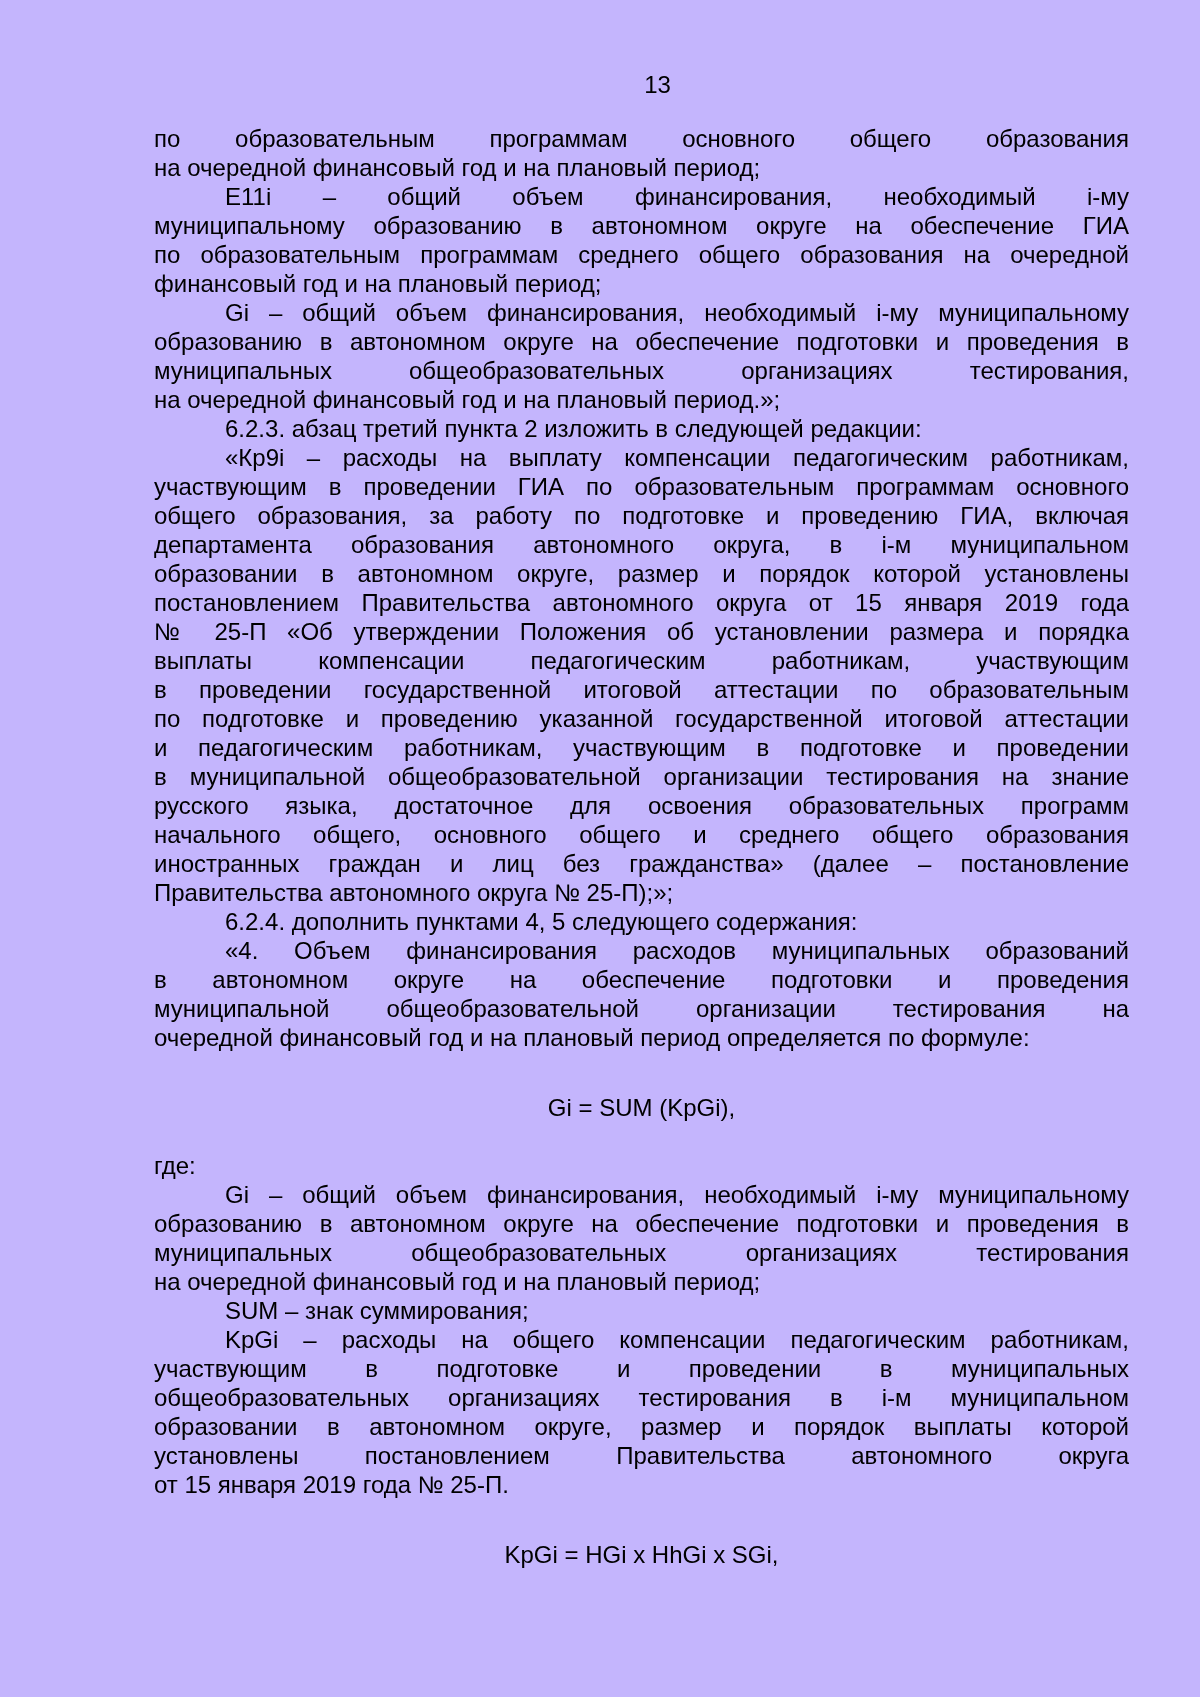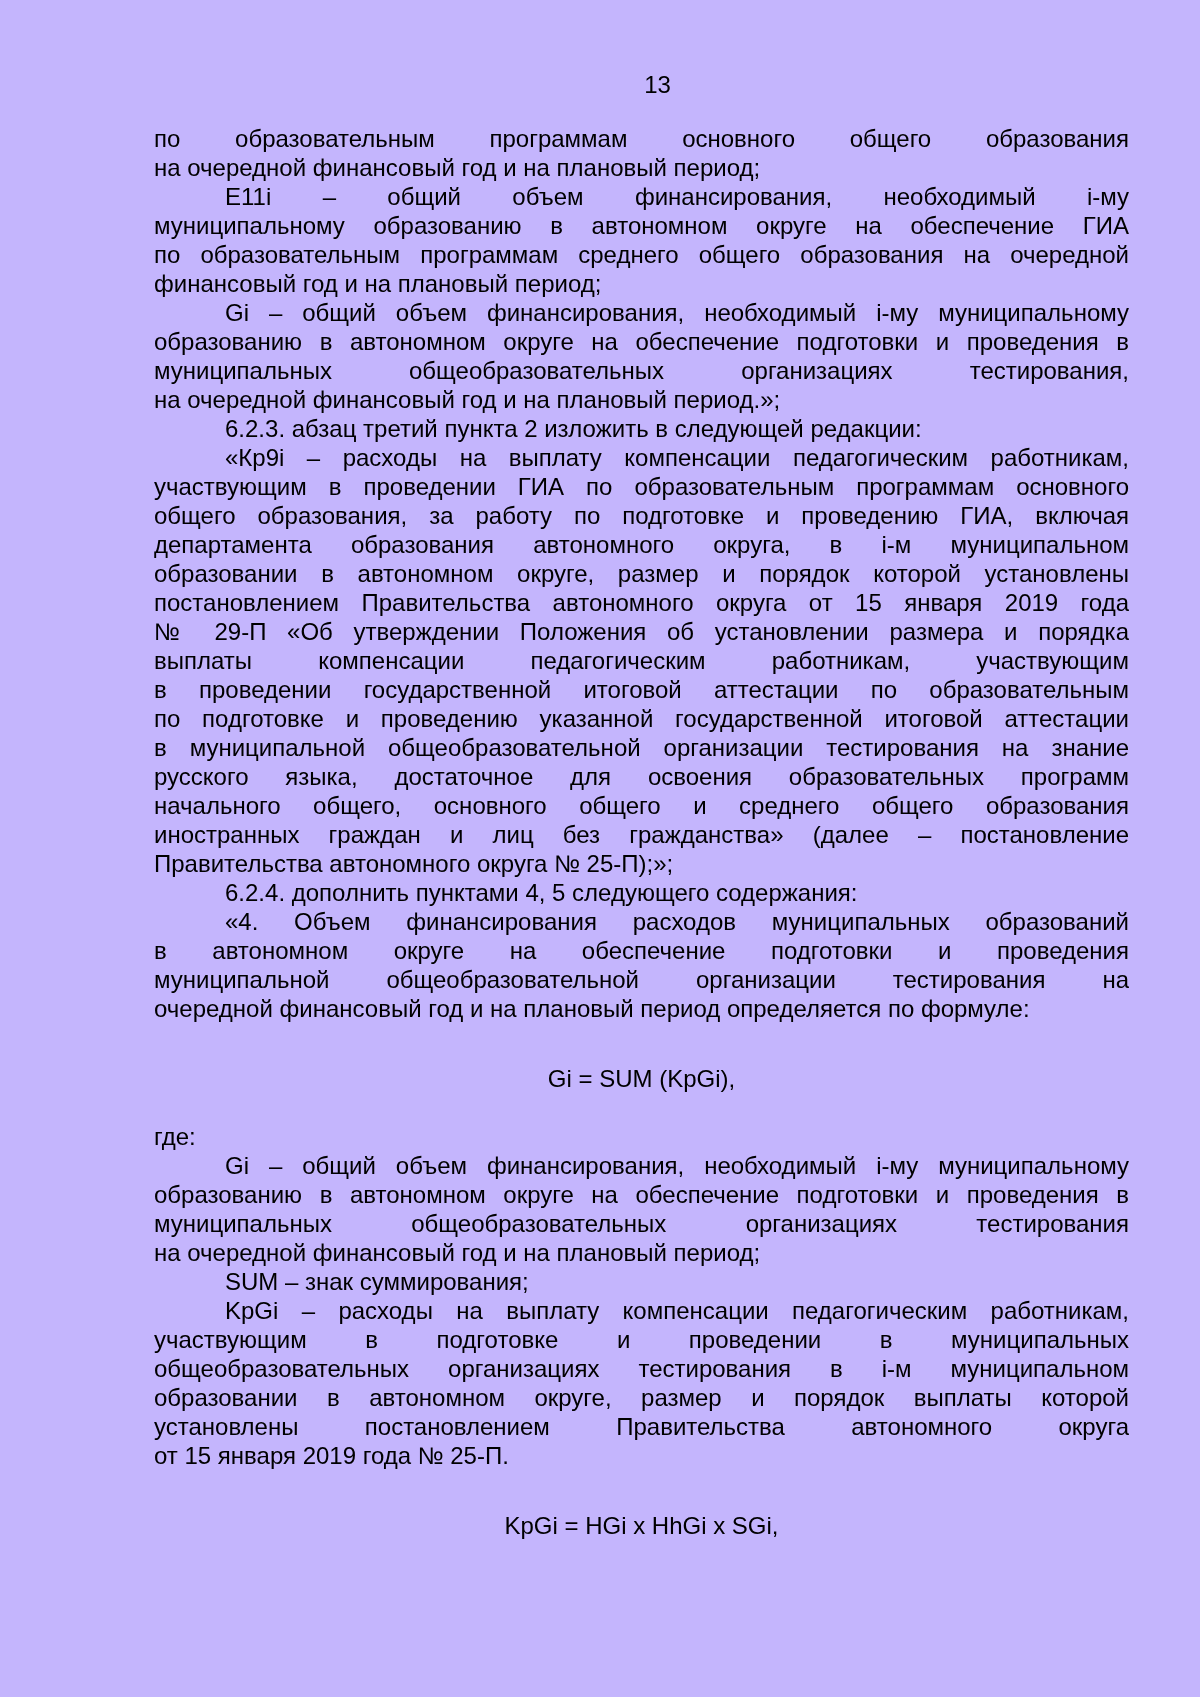--- a/index.html
+++ b/index.html
@@ -60,44 +60,45 @@
       <div class="ln a-justify">образованию в автономном округе на обеспечение подготовки и проведения в</div>
       <div class="ln a-justify">муниципальных общеобразовательных организациях тестирования,</div>
       <div class="ln a-left">на очередной финансовый год и на плановый период.»;</div>
       <div class="ln a-left indent">6.2.3. абзац третий пункта 2 изложить в следующей редакции:</div>
       <div class="ln a-justify indent">«Кр9i – расходы на выплату компенсации педагогическим работникам,</div>
       <div class="ln a-justify">участвующим в проведении ГИА по образовательным программам основного</div>
       <div class="ln a-justify">общего образования, за работу по подготовке и проведению ГИА, включая</div>
       <div class="ln a-justify">департамента образования автономного округа, в i-м муниципальном</div>
       <div class="ln a-justify">образовании в автономном округе, размер и порядок которой установлены</div>
       <div class="ln a-justify">постановлением Правительства автономного округа от 15 января 2019 года</div>
-      <div class="ln a-justify">№ 29-П «Об утверждении Положения об установлении размера и порядка</div>
+      <div class="ln a-justify">№ 25-П «Об утверждении Положения об установлении размера и порядка</div>
       <div class="ln a-justify">выплаты компенсации педагогическим работникам, участвующим</div>
       <div class="ln a-justify">в проведении государственной итоговой аттестации по образовательным</div>
       <div class="ln a-justify">по подготовке и проведению указанной государственной итоговой аттестации</div>
+      <div class="ln a-justify">и педагогическим работникам, участвующим в подготовке и проведении</div>
       <div class="ln a-justify">в муниципальной общеобразовательной организации тестирования на знание</div>
       <div class="ln a-justify">русского языка, достаточное для освоения образовательных программ</div>
       <div class="ln a-justify">начального общего, основного общего и среднего общего образования</div>
       <div class="ln a-justify">иностранных граждан и лиц без гражданства» (далее – постановление</div>
       <div class="ln a-left">Правительства автономного округа № 25-П);»;</div>
       <div class="ln a-left indent">6.2.4. дополнить пунктами 4, 5 следующего содержания:</div>
       <div class="ln a-justify indent">«4. Объем финансирования расходов муниципальных образований</div>
       <div class="ln a-justify">в автономном округе на обеспечение подготовки и проведения</div>
       <div class="ln a-justify">муниципальной общеобразовательной организации тестирования на</div>
       <div class="ln a-left">очередной финансовый год и на плановый период определяется по формуле:</div>
       <div class="ln blank"></div>
       <div class="ln a-center">Gi = SUM (KpGi),</div>
       <div class="ln blank"></div>
       <div class="ln a-left">где:</div>
       <div class="ln a-justify indent">Gi – общий объем финансирования, необходимый i-му муниципальному</div>
       <div class="ln a-justify">образованию в автономном округе на обеспечение подготовки и проведения в</div>
       <div class="ln a-justify">муниципальных общеобразовательных организациях тестирования</div>
       <div class="ln a-left">на очередной финансовый год и на плановый период;</div>
       <div class="ln a-left indent">SUM – знак суммирования;</div>
-      <div class="ln a-justify indent">KpGi – расходы на выплату компенсации педагогическим работникам,</div>
+      <div class="ln a-justify indent">KpGi – расходы на общего компенсации педагогическим работникам,</div>
       <div class="ln a-justify">участвующим в подготовке и проведении в муниципальных</div>
       <div class="ln a-justify">общеобразовательных организациях тестирования в i-м муниципальном</div>
       <div class="ln a-justify">образовании в автономном округе, размер и порядок выплаты которой</div>
       <div class="ln a-justify">установлены постановлением Правительства автономного округа</div>
       <div class="ln a-left">от 15 января 2019 года № 25-П.</div>
       <div class="ln blank"></div>
       <div class="ln a-center">KpGi = HGi x HhGi x SGi,</div>
     </div>
 </div>
 

